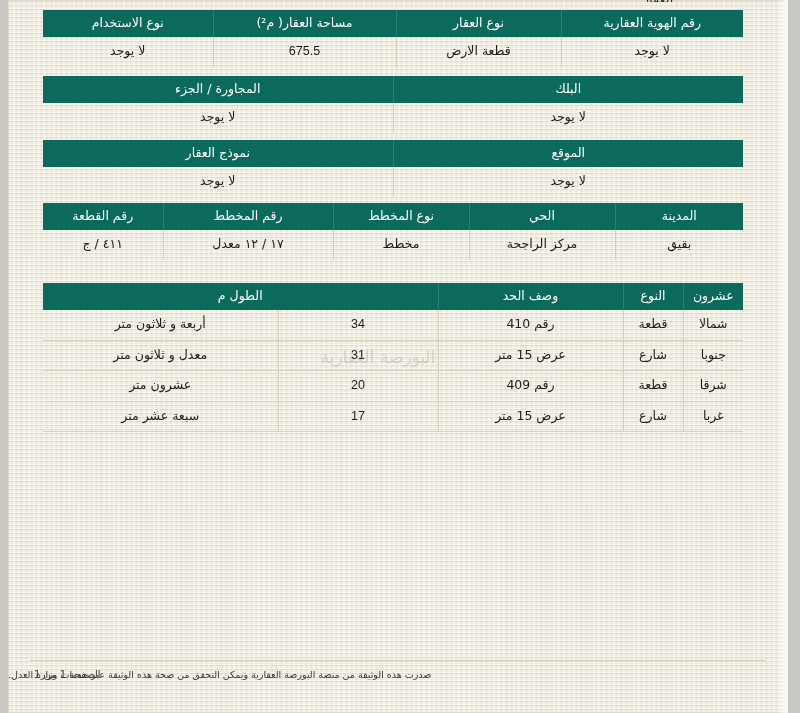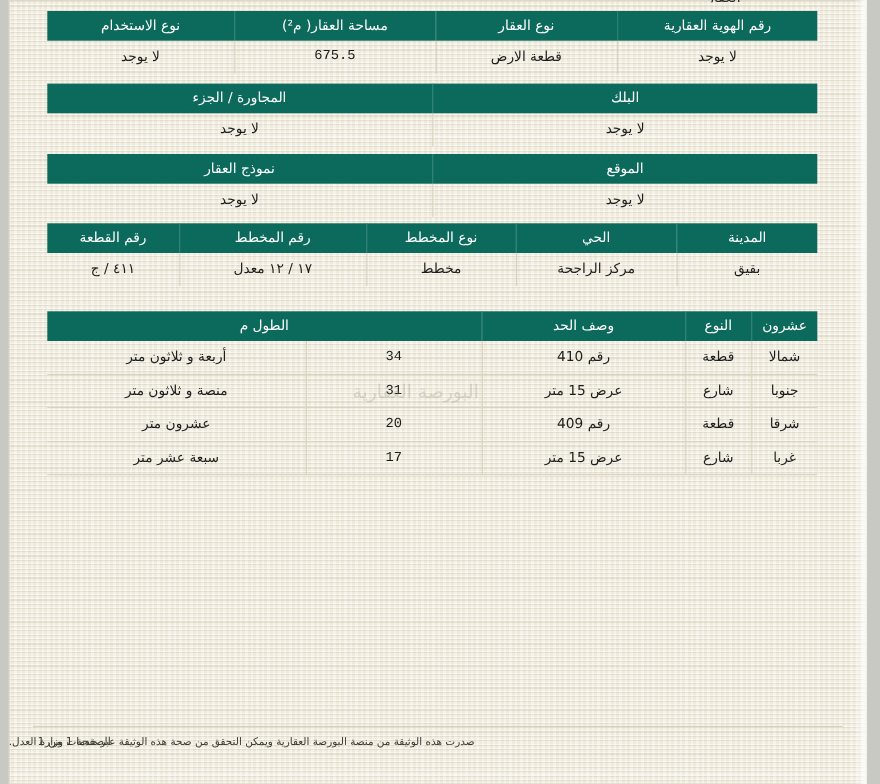--- a/index.html
+++ b/index.html
@@ -79,21 +79,21 @@
     padding: 7px 2px 8px 2px;
     line-height: 1.15;
     border-left: 1px solid #d6d0bb;
     border-right: 1px solid #d6d0bb;
     border-bottom: 1px solid #d9d3be;
   }
   .tbl td:first-child { border-right: none; }
   .tbl td:last-child  { border-left: none; }
   .tbl tr.last-row td { border-bottom: none; }
 
-  .num { font-family: Liberation Mono, monospace; }
+  .num { font-family: Liberation Sans, sans-serif; }
 
   
   #tbl-property   { right: 45px; top: 10px;  width: 700px; }
   #tbl-block      { right: 45px; top: 76px;  width: 700px; }
   #tbl-location   { right: 45px; top: 140px; width: 700px; }
   #tbl-plan       { right: 45px; top: 203px; width: 700px; }
   #tbl-boundaries { right: 45px; top: 283px; width: 700px; }
 
   #tbl-boundaries { box-shadow: 0 1px 0 0 #d9d3be; }
 
@@ -281,21 +281,21 @@
         <td>قطعة</td>
         <td>رقم 410</td>
         <td class="num">34</td>
         <td>أربعة و ثلاثون متر</td>
       </tr>
       <tr>
         <td>جنوبا</td>
         <td>شارع</td>
         <td>عرض 15 متر</td>
         <td class="num">31</td>
-        <td>منصة و ثلاثون متر</td>
+        <td>معدل و ثلاثون متر</td>
       </tr>
       <tr>
         <td>شرقا</td>
         <td>قطعة</td>
         <td>رقم 409</td>
         <td class="num">20</td>
         <td>عشرون متر</td>
       </tr>
       <tr class="last-row">
         <td>غربا</td>

